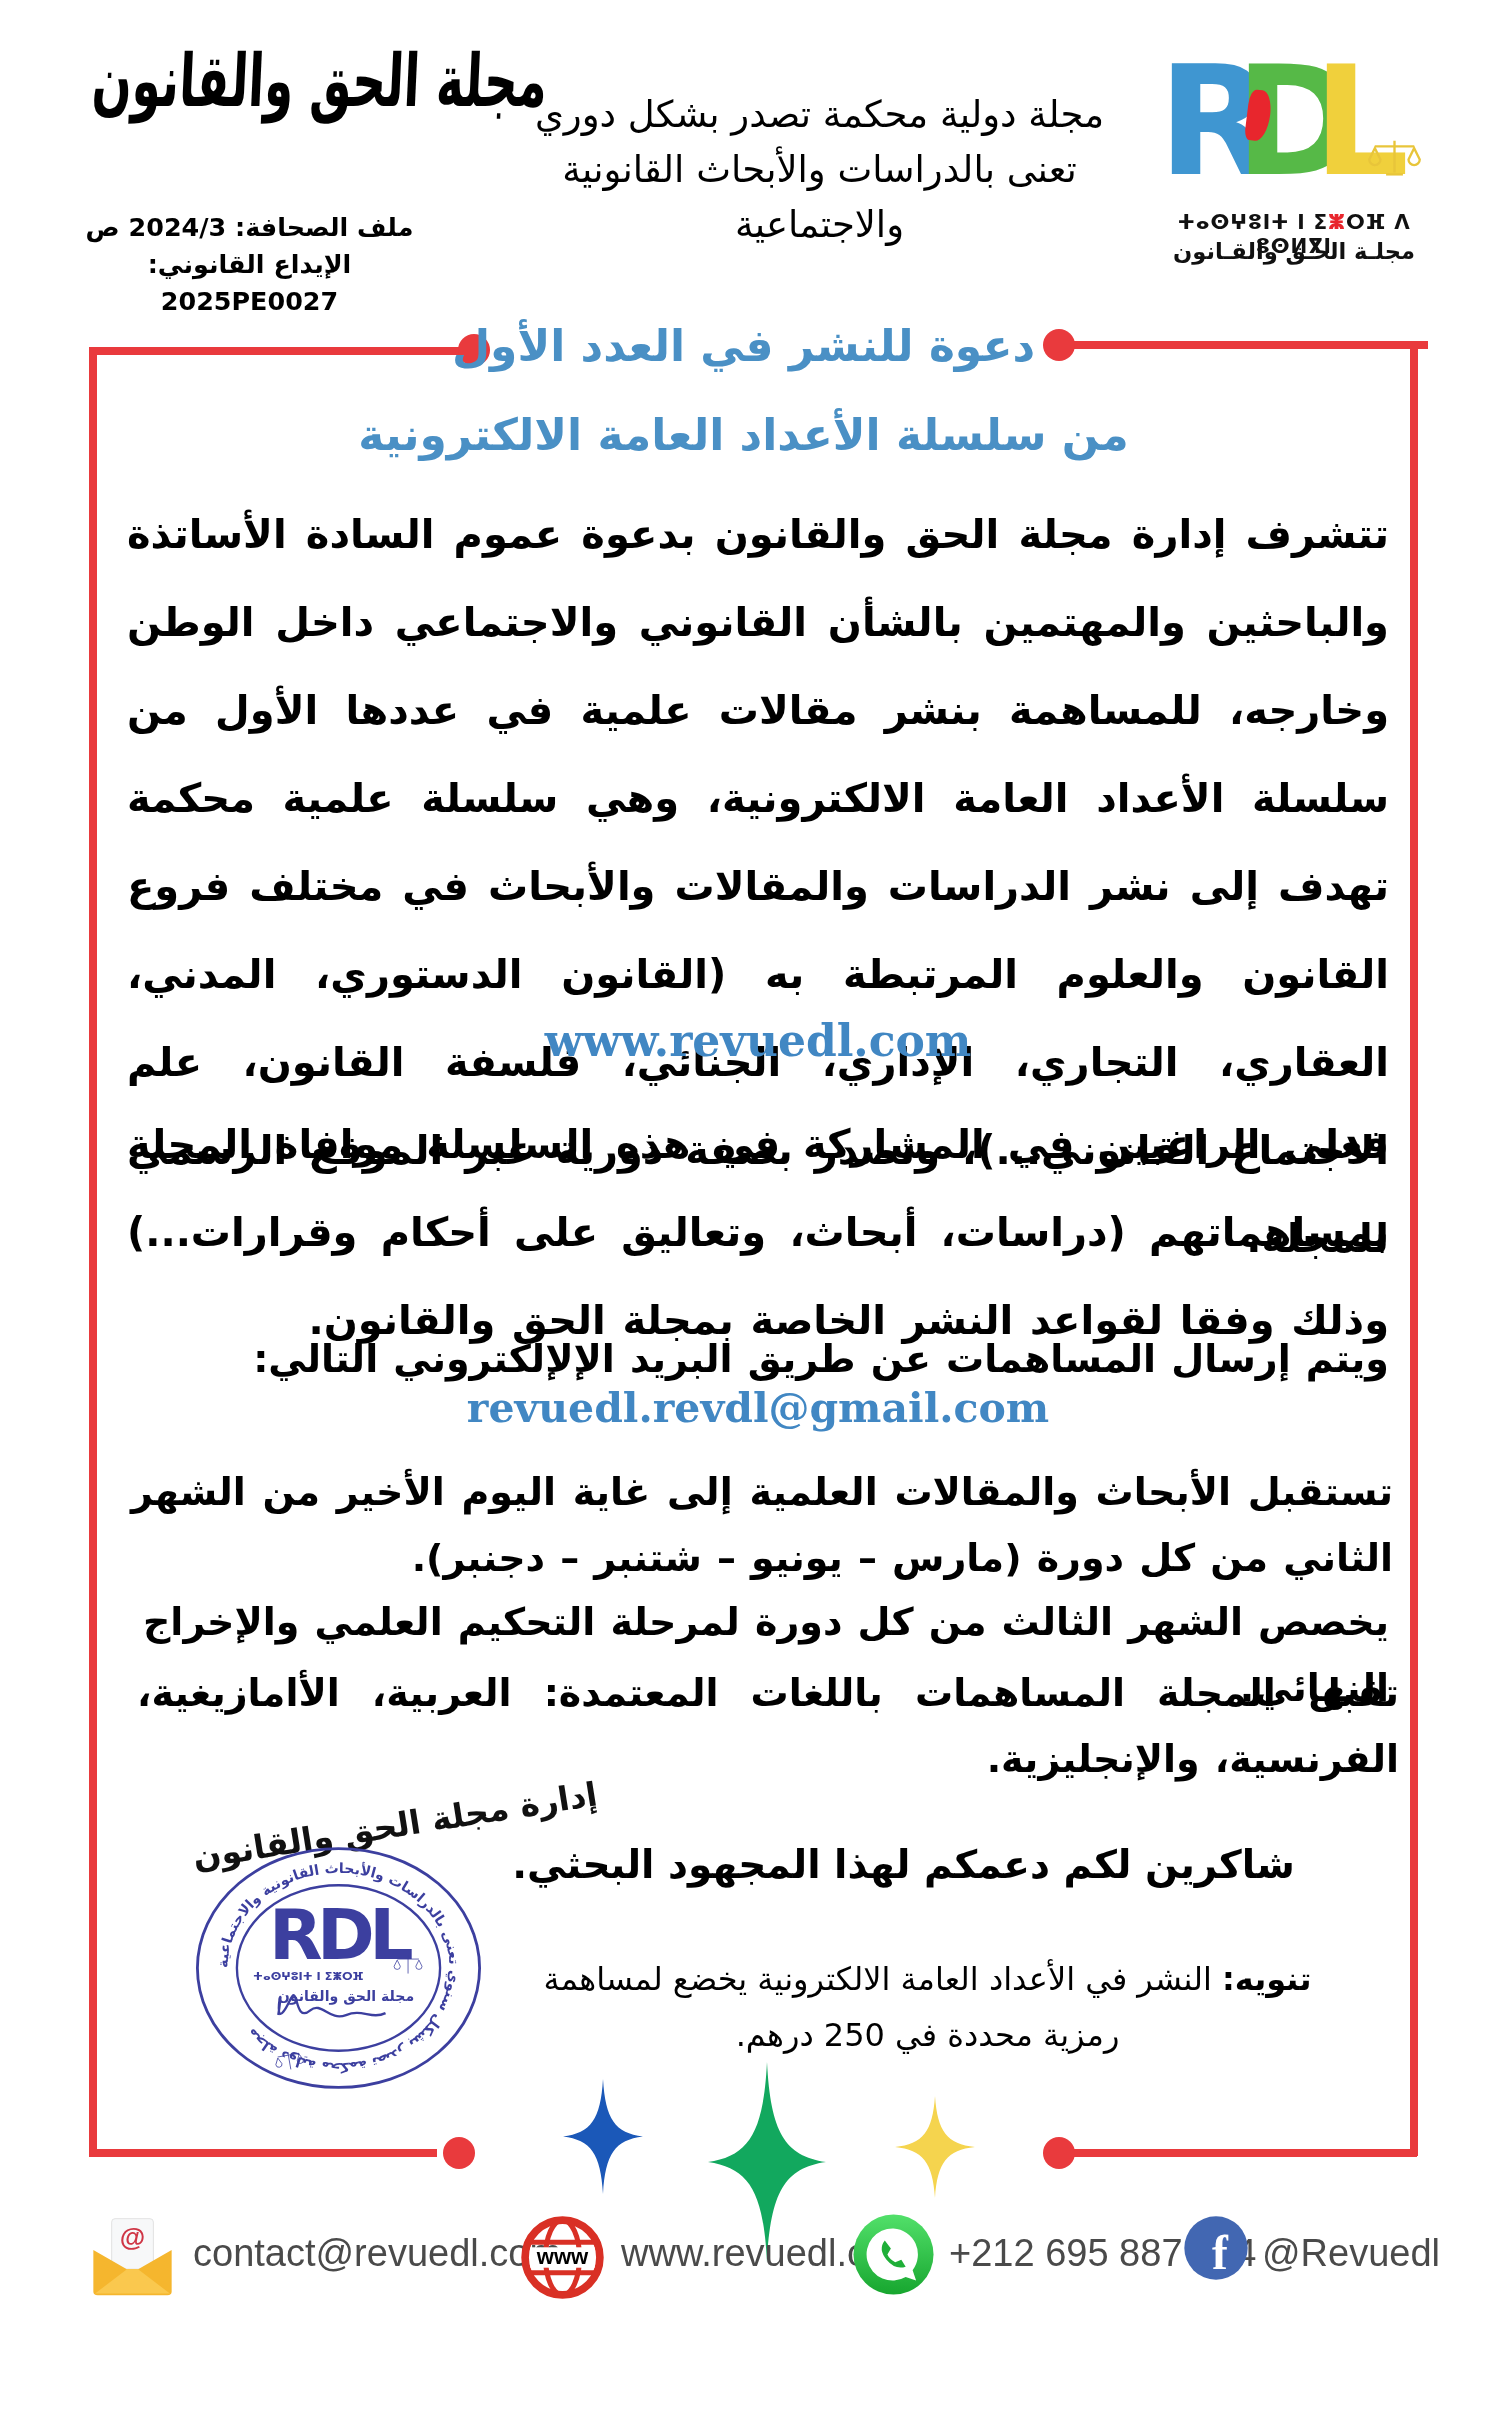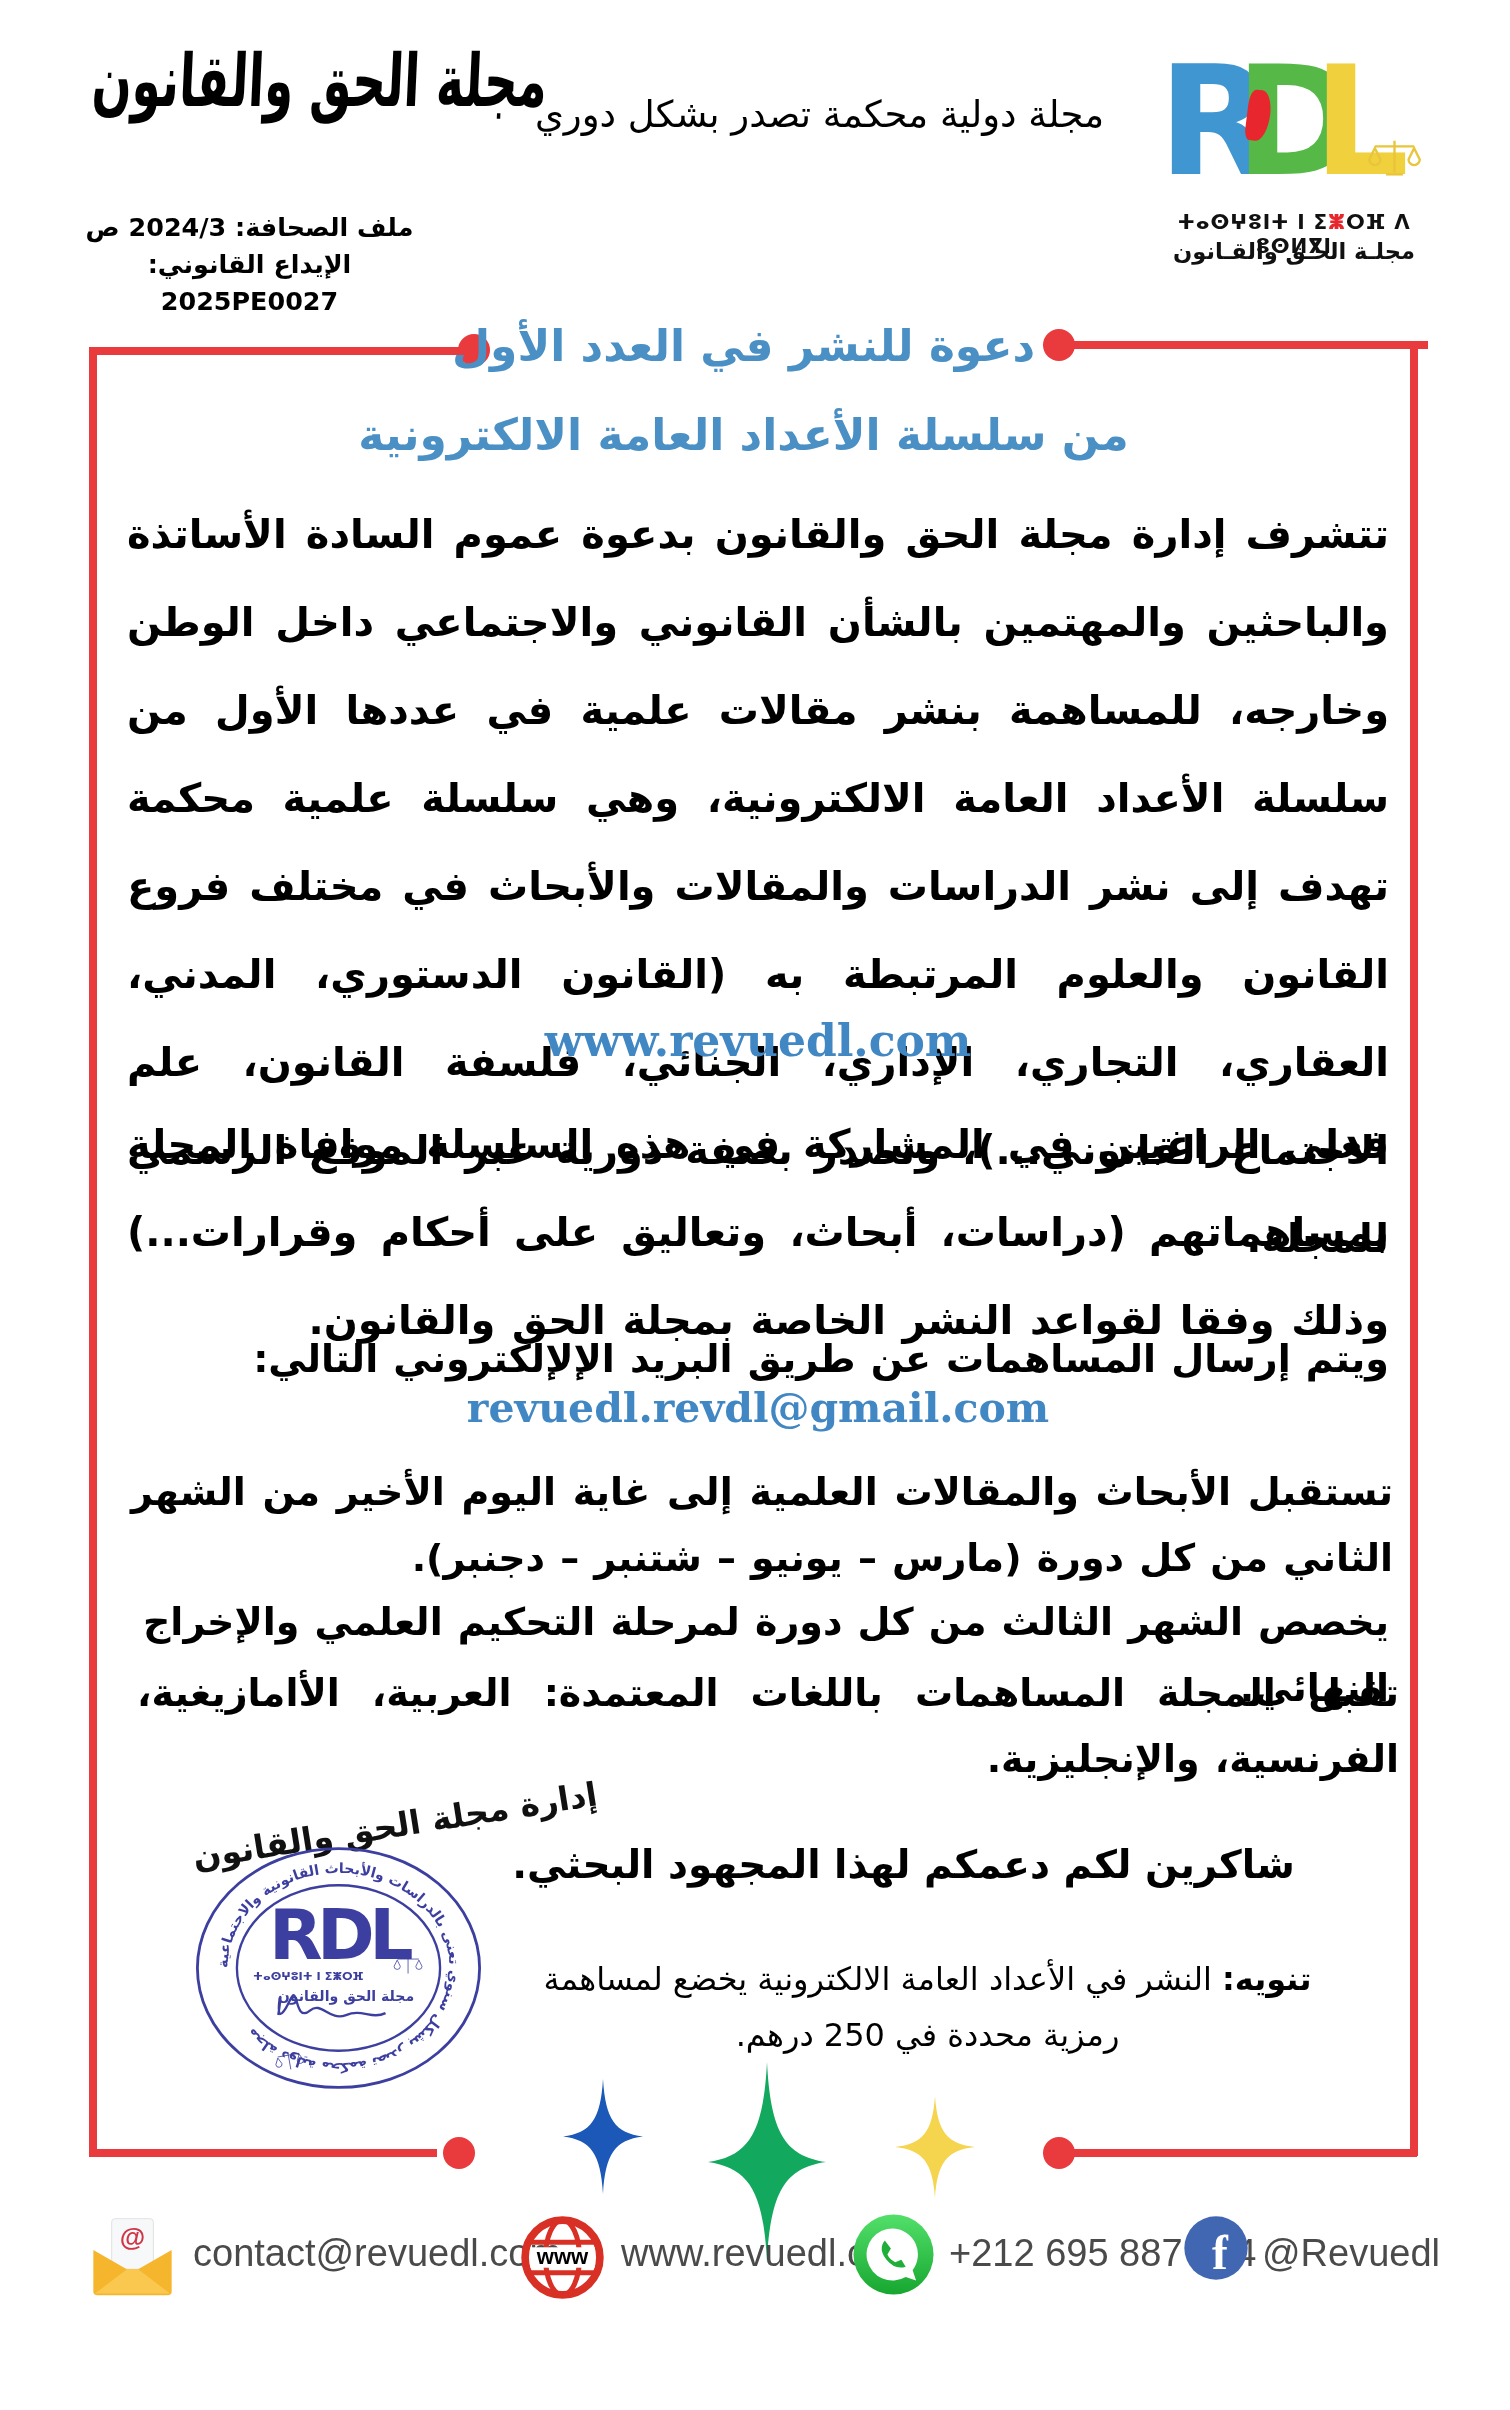--- a/index.html
+++ b/index.html
@@ -58,20 +58,21 @@
 
   <div class="abs calligraphy">مجلة الحق والقانون</div>
 
   <div class="abs press-info">
     <div>ملف الصحافة: 2024/3 ص</div>
     <div>الإيداع القانوني: 2025PE0027</div>
   </div>
 
   <div class="abs center-head">
     <div>مجلة دولية محكمة تصدر بشكل دوري</div>
+    <div>تعنى بالدراسات والأبحاث القانونية والاجتماعية</div>
   </div>
 
   <div class="abs rdl">
     <span class="ltr r">R</span>
     <span class="ltr d">D</span>
     <span class="ltr l">L</span>
     <span class="accent"></span>
     <svg class="abs" style="left:207px;top:85px;" width="55" height="43" viewBox="0 0 58 46">
       <g stroke="#e8c53a" stroke-width="2.5" fill="none">
         <line x1="29" y1="4" x2="29" y2="38"></line>

